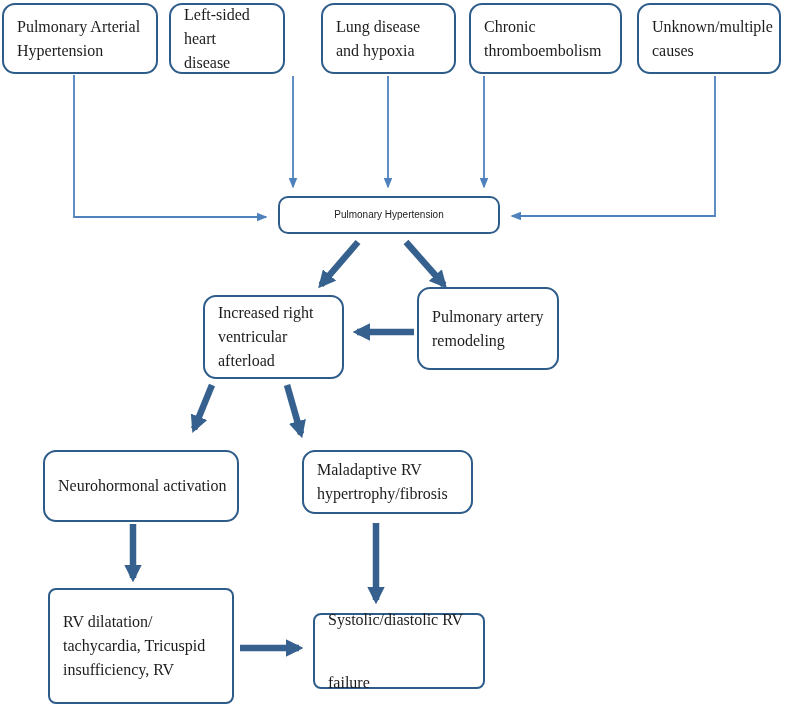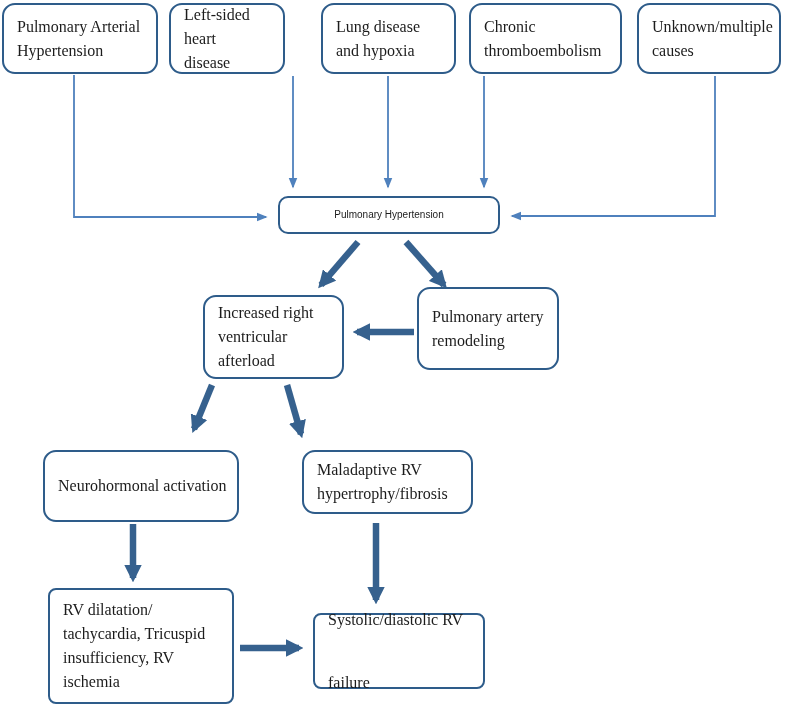--- a/index.html
+++ b/index.html
@@ -136,21 +136,20 @@
 
   <div class="node" id="n-mrh">
     <span>Maladaptive RV</span>
     <span>hypertrophy/fibrosis</span>
   </div>
 
   <div class="node node-round" id="n-rvd">
     <span>RV dilatation/</span>
     <span>tachycardia, Tricuspid</span>
     <span>insufficiency, RV</span>
-    <span>ischemia</span>
   </div>
 
   <div class="node node-round" id="n-sdf">
     <span>Systolic/diastolic RV</span>
     <span>failure</span>
   </div>
 
 </div>
 
 </body></html>

